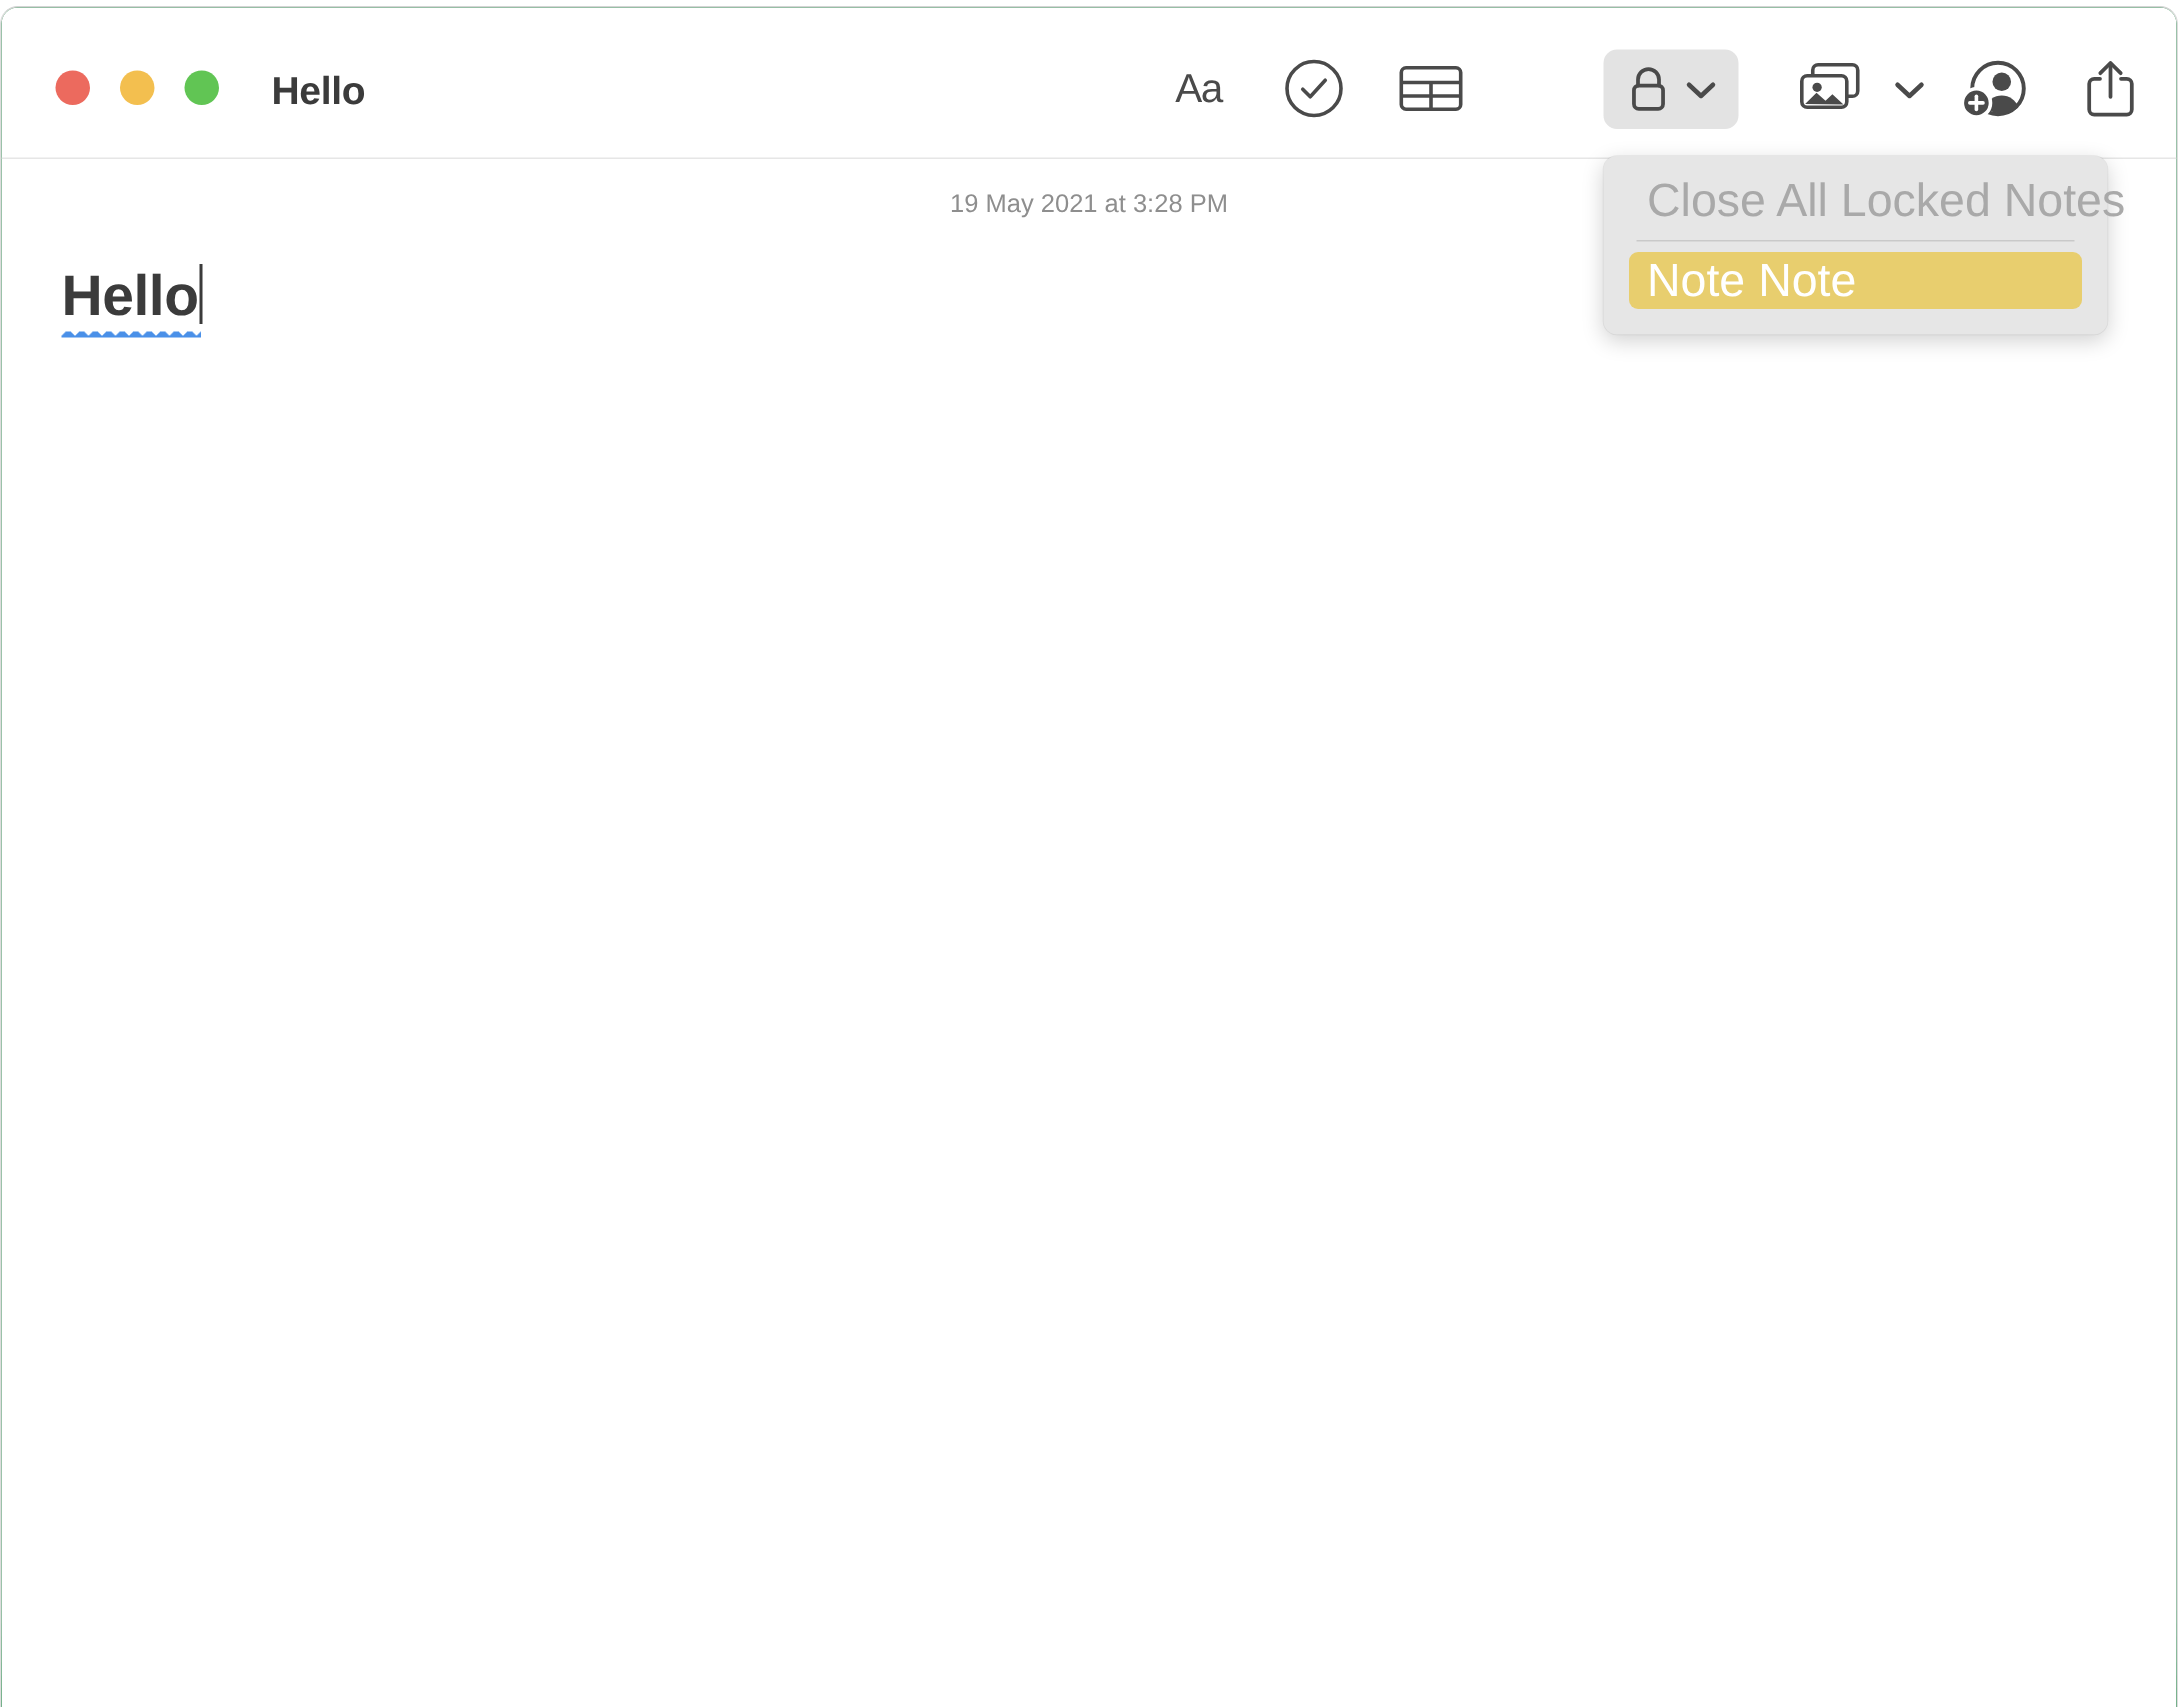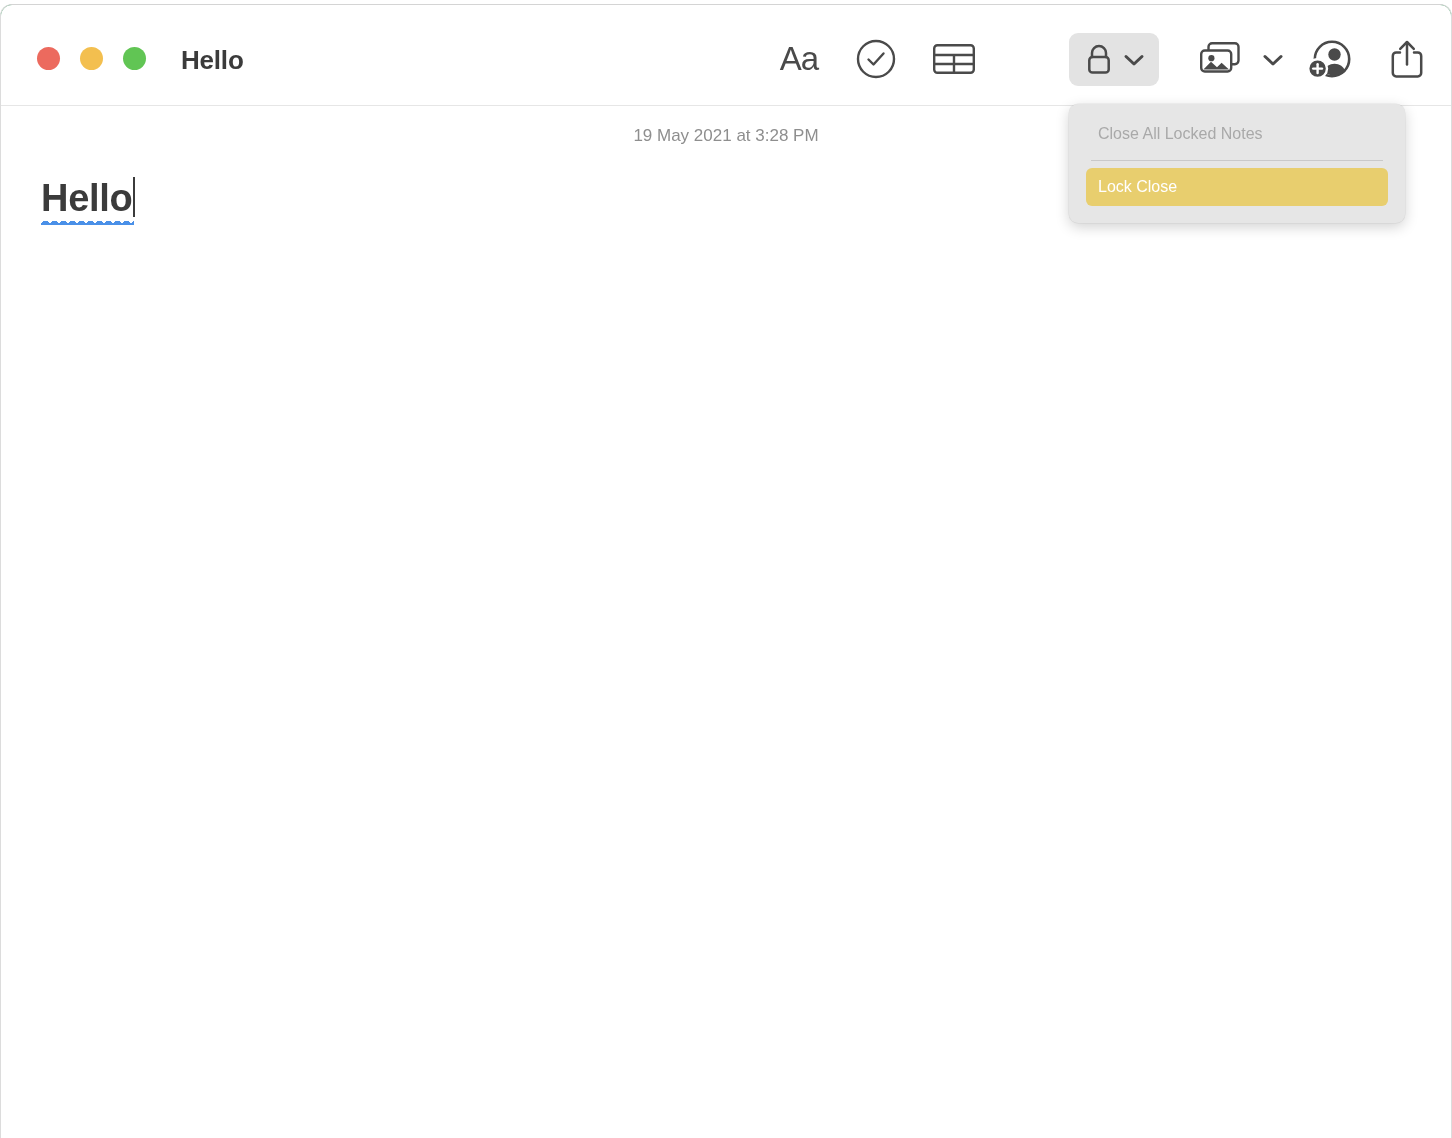--- a/index.html
+++ b/index.html
@@ -81,21 +81,21 @@
     justify-content: center;
     color: #4a4a4a;
   }
   .tool svg { display: block; }
 
   .tool-format {
     left: 772px;
     top: 32px;
     width: 52px;
     height: 44px;
-    font-size: 33px;
+    font-size: 27px;
     color: #4a4a4a;
     letter-spacing: -1px;
     line-height: 44px;
   }
   .tool-checklist { left: 853px; top: 32px; width: 44px; height: 44px; }
   .tool-table     { left: 930px; top: 32px; width: 46px; height: 44px; }
 
   .tool-lock {
     left: 1068px;
     top: 28px;
@@ -127,21 +127,21 @@
     box-shadow: 0 4px 14px rgba(0,0,0,0.18), 0 0 0 0.5px rgba(0,0,0,0.07);
     box-sizing: border-box;
     padding: 11px 0 10px 0;
     z-index: 30;
   }
   .menu-item {
     height: 38px;
     line-height: 38px;
     margin: 0 17px;
     padding: 0 12px;
-    font-size: 16px;
+    font-size: 31px;
     border-radius: 6px;
     box-sizing: border-box;
     white-space: nowrap;
   }
   .menu-item.disabled {
     color: #a9a9a9;
   }
   .menu-sep {
     height: 1px;
     background: #c9c9c9;
@@ -302,16 +302,16 @@
   <div class="content">
     <div class="note-date">19 May 2021 at 3:28 PM</div>
     <div class="note-body">
       <span class="misspelled">Hello</span><span class="caret"></span>
     </div>
   </div>
 
   <div class="menu">
     <div class="menu-item disabled">Close All Locked Notes</div>
     <div class="menu-sep"></div>
-    <div class="menu-item highlight">Lock Close</div>
+    <div class="menu-item highlight">Note Note</div>
   </div>
 
 </div>
 
 </body></html>

